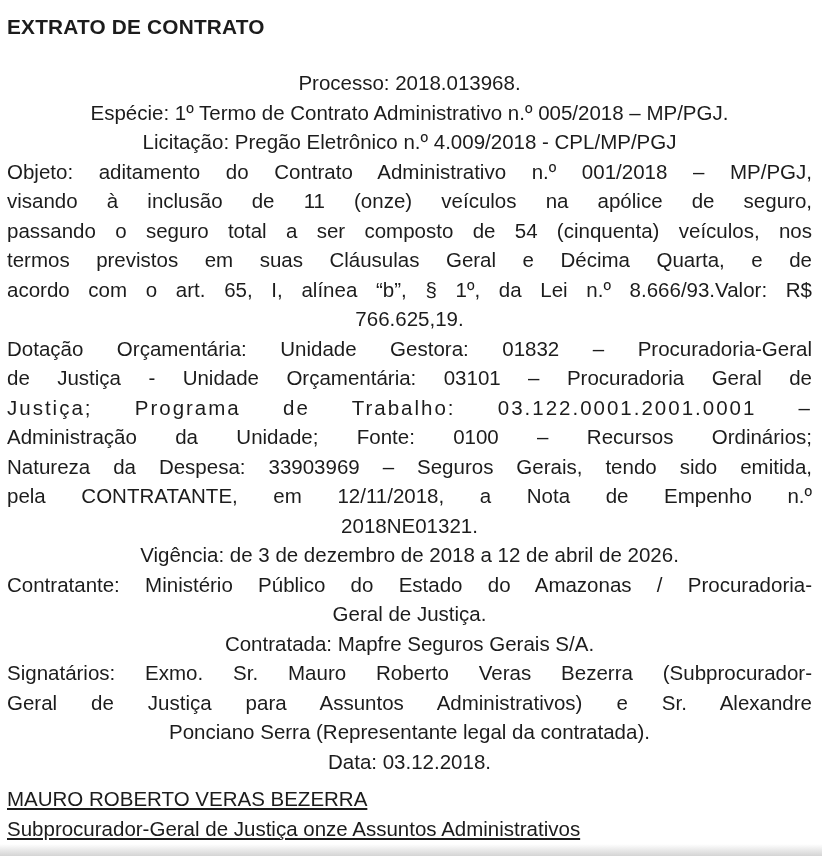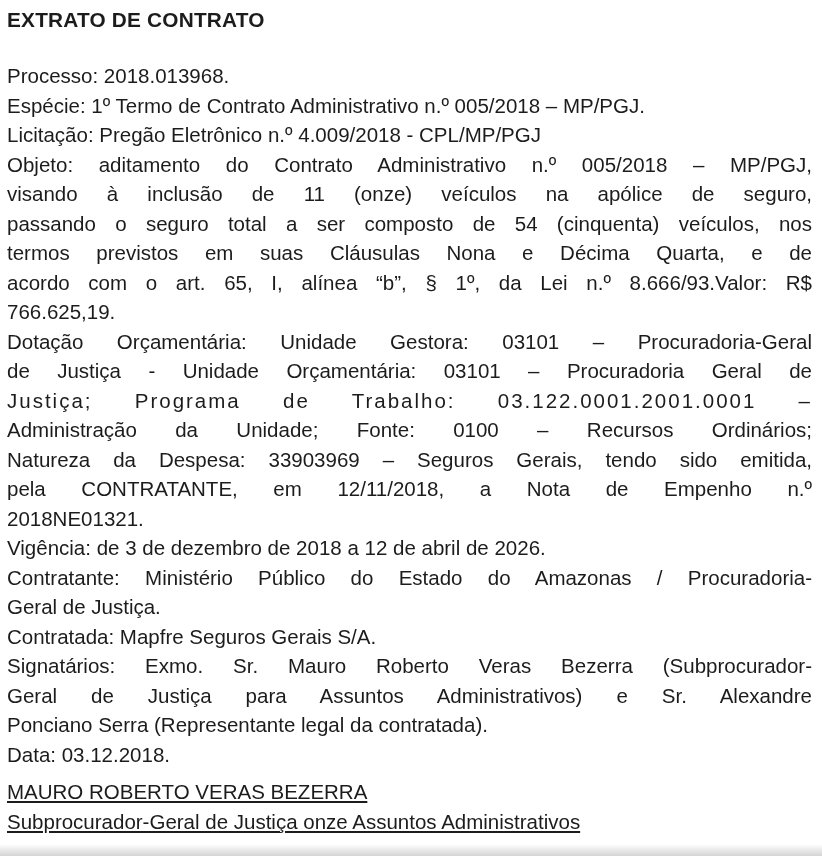--- a/index.html
+++ b/index.html
@@ -10,37 +10,37 @@
   body {
     width: 822px;
     height: 856px;
     position: relative;
     overflow: hidden;
     font-family: "Liberation Sans", sans-serif;
     color: #1c1c1c;
     -webkit-font-smoothing: antialiased;
   }
   .page {
-    padding: 5px 10px 0 7px;
+    padding: 12px 10px 0 7px;
   }
   .title {
     margin: 0 0 27px 0;
     font-size: 20.8px;
     font-weight: bold;
     line-height: 29px;
     letter-spacing: 0.2px;
   }
   p.field {
     margin: 0;
     padding: 0;
   }
   .ln {
     font-size: 20.5px;
     line-height: 29.5px;
-    text-align: left;
+    text-align: center;
     white-space: normal;
   }
   .ln.j {
     text-align: justify;
     text-align-last: justify;
     text-justify: inter-word;
   }
   .ln.ls {
     letter-spacing: 2px;
   }
@@ -75,30 +75,30 @@
 
   <p class="field">
     <span class="ln" style="display:block">Espécie: 1º Termo de Contrato Administrativo n.º 005/2018 – MP/PGJ.</span>
   </p>
 
   <p class="field">
     <span class="ln" style="display:block">Licitação: Pregão Eletrônico n.º 4.009/2018 - CPL/MP/PGJ</span>
   </p>
 
   <p class="field">
-    <span class="ln j" style="display:block">Objeto: aditamento do Contrato Administrativo n.º 005/2018 – MP/PGJ,</span>
+    <span class="ln j" style="display:block">Objeto: aditamento do Contrato Administrativo n.º 001/2018 – MP/PGJ,</span>
     <span class="ln j" style="display:block">visando à inclusão de 11 (onze) veículos na apólice de seguro,</span>
     <span class="ln j" style="display:block">passando o seguro total a ser composto de 54 (cinquenta) veículos, nos</span>
-    <span class="ln j" style="display:block">termos previstos em suas Cláusulas Nona e Décima Quarta, e de</span>
+    <span class="ln j" style="display:block">termos previstos em suas Cláusulas Geral e Décima Quarta, e de</span>
     <span class="ln j" style="display:block">acordo com o art. 65, I, alínea “b”, § 1º, da Lei n.º 8.666/93.Valor: R$</span>
     <span class="ln" style="display:block">766.625,19.</span>
   </p>
 
   <p class="field">
-    <span class="ln j" style="display:block">Dotação Orçamentária: Unidade Gestora: 03101 – Procuradoria-Geral</span>
+    <span class="ln j" style="display:block">Dotação Orçamentária: Unidade Gestora: 01832 – Procuradoria-Geral</span>
     <span class="ln j" style="display:block">de Justiça - Unidade Orçamentária: 03101 – Procuradoria Geral de</span>
     <span class="ln j ls" style="display:block">Justiça; Programa de Trabalho: 03.122.0001.2001.0001 –</span>
     <span class="ln j" style="display:block">Administração da Unidade; Fonte: 0100 – Recursos Ordinários;</span>
     <span class="ln j" style="display:block">Natureza da Despesa: 33903969 – Seguros Gerais, tendo sido emitida,</span>
     <span class="ln j" style="display:block">pela CONTRATANTE, em 12/11/2018, a Nota de Empenho n.º</span>
     <span class="ln" style="display:block">2018NE01321.</span>
   </p>
 
   <p class="field">
     <span class="ln" style="display:block">Vigência: de 3 de dezembro de 2018 a 12 de abril de 2026.</span>

